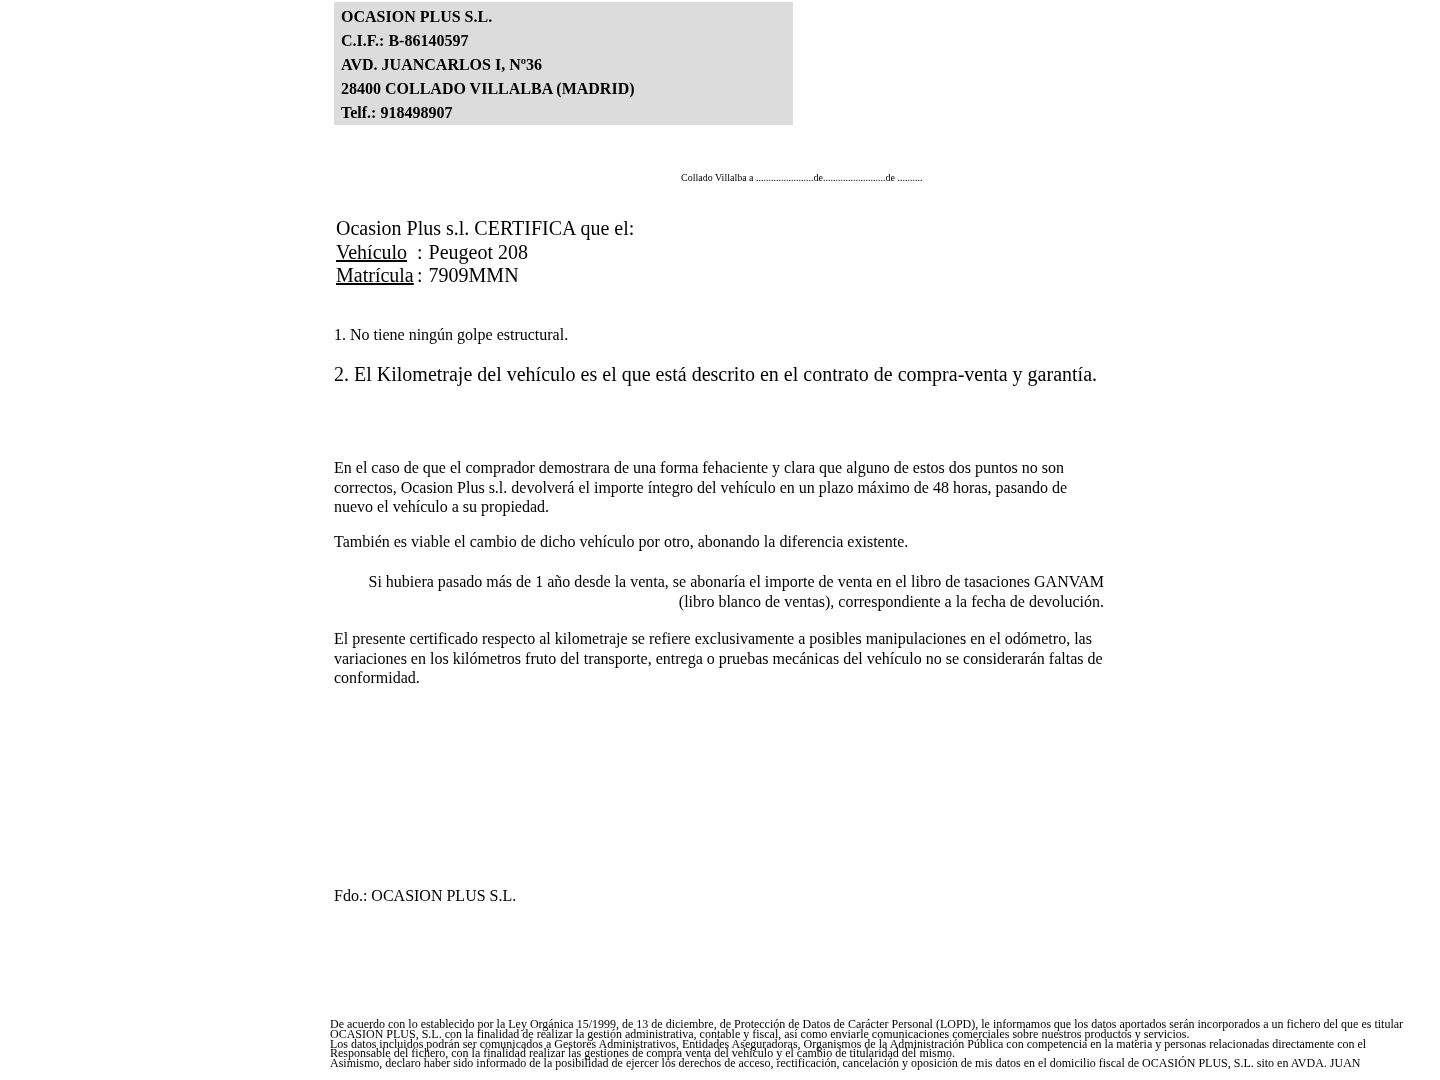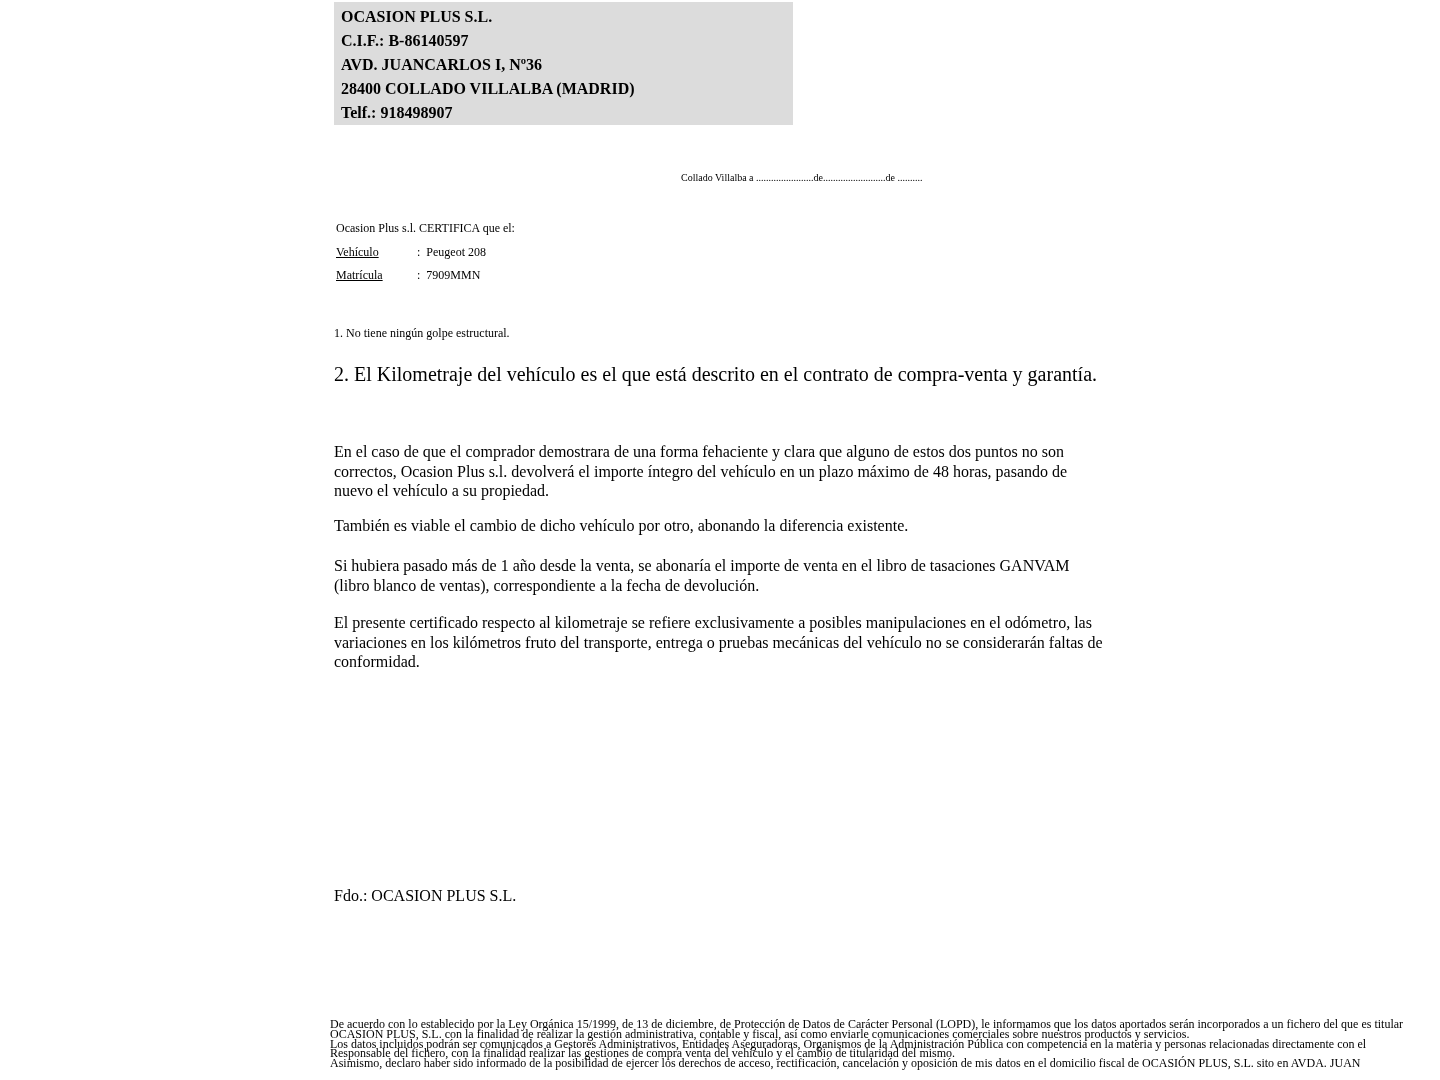--- a/index.html
+++ b/index.html
@@ -36,60 +36,61 @@
     position: absolute;
     left: 681px;
     top: 172px;
     font-size: 10px;
     white-space: nowrap;
   }
   .cert-block {
     position: absolute;
     left: 336px;
     top: 217px;
-    font-size: 12px;
+    font-size: 20px;
   }
   .cert-block .cert-line {
     line-height: 23.5px;
     white-space: nowrap;
   }
   .field-label {
     display: inline-block;
     width: 81px;
   }
   .field-label .u {
     text-decoration: underline;
   }
   .field-value {
     margin-left: 6px;
   }
   .point-1 {
     position: absolute;
     left: 334px;
     top: 326px;
-    font-size: 12px;
+    font-size: 16px;
     white-space: nowrap;
   }
   .point-2 {
     position: absolute;
     left: 334px;
     top: 363px;
     font-size: 20px;
     white-space: nowrap;
   }
   .para {
     position: absolute;
     left: 334px;
     width: 770px;
     font-size: 16px;
     line-height: 19.6px;
+    margin-top: 16px;
   }
   .para-1 { top: 442px; }
   .para-2 { top: 516px; }
-  .para-3 { top: 556px; }
+  .para-3 { top: 556px; text-align: right; }
   .para-4 { top: 613px; }
   .signature {
     position: absolute;
     left: 334px;
     top: 863px;
     font-size: 16px;
     white-space: nowrap;
     margin-top: 24px;
   }
   .legal {

